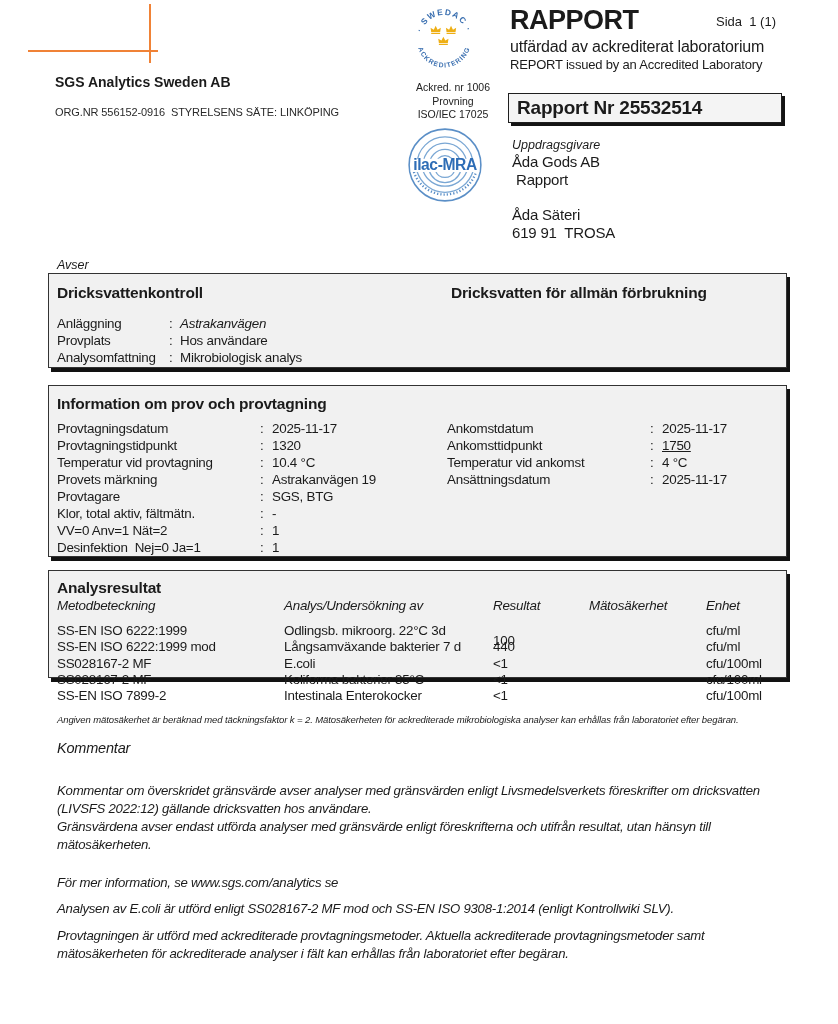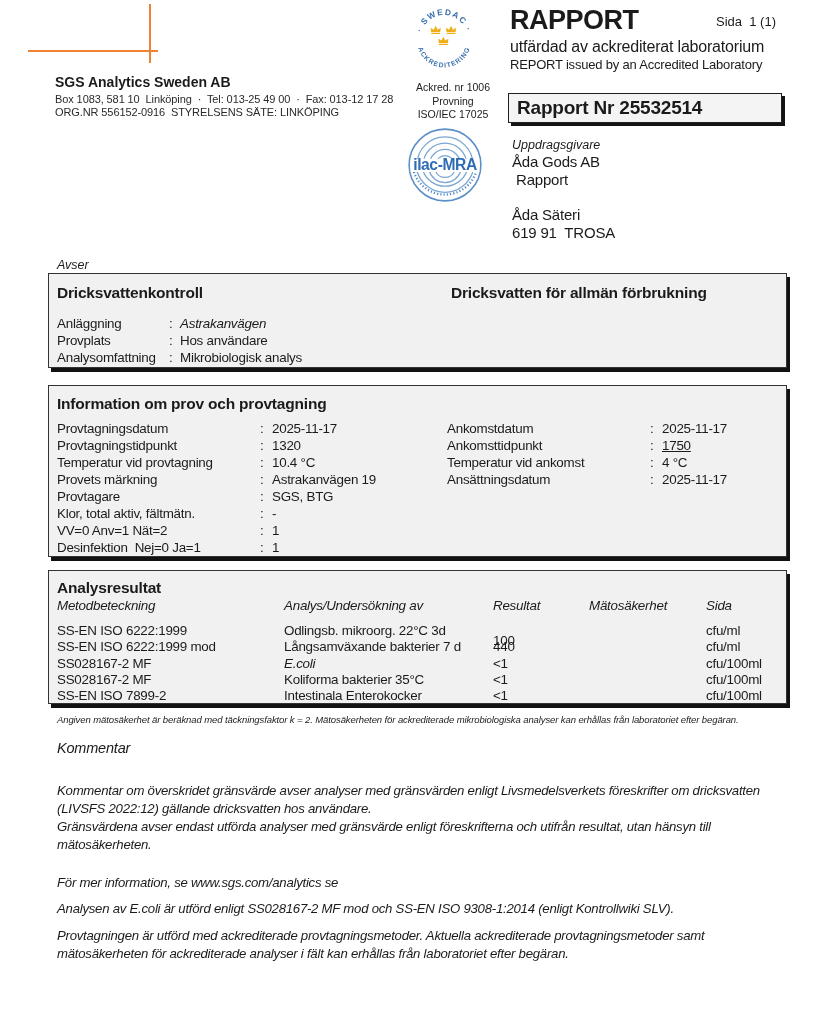--- a/index.html
+++ b/index.html
@@ -60,21 +60,20 @@
 <body>
 
 <div class="page">
 
   <div class="sgs-logo">
     <div class="sgs-hline"></div>
     <div class="sgs-vline"></div>
   </div>
 
   <div class="abs company">SGS Analytics Sweden AB</div>
-  <div class="abs addr" style="left:55px;top:93px;">Box 1083, 581 10  Linköping  ·  Tel: 013-25 49 00  ·  Fax: 013-12 17 28</div>
   <div class="abs addr" style="left:55px;top:106px;">ORG.NR 556152-0916  STYRELSENS SÄTE: LINKÖPING</div>
 
   <svg class="swedac-svg" width="64" height="64" viewBox="0 0 100 100">
     <defs>
       <path id="arcT" d="M14,50 A36,36 0 1 1 86,50"></path>
       <path id="arcB" d="M8,54 A41,41 0 0 0 92,54"></path>
       <path id="crownp" d="M2,11 L1,4 L6,7 L9,1 L12,7 L17,4 L16,11 Z M2,12 L16,12 L16,13.8 L2,13.8 Z"></path>
     </defs>
     <text fill="#3a6fb0" font-size="13" font-weight="700" letter-spacing="2.2" text-anchor="middle">
       <textPath href="#arcT" startOffset="50%">· SWEDAC ·</textPath>
@@ -186,43 +185,43 @@
 
     <span class="cell lblL" style="top:137px;">VV=0 Anv=1 Nät=2</span>
     <span class="cell colL" style="top:137px;">:</span>
     <span class="cell valL" style="top:137px;">1</span>
 
     <span class="cell lblL" style="top:154px;">Desinfektion  Nej=0 Ja=1</span>
     <span class="cell colL" style="top:154px;">:</span>
     <span class="cell valL" style="top:154px;">1</span>
   </div>
 
-  <div class="gbox" style="top:570px;height:134px;">
+  <div class="gbox" style="top:570px;height:108px;">
     <div class="bi" style="left:8px;top:8px;">Analysresultat</div>
 
     <span class="cell ital cM" style="top:27px;">Metodbeteckning</span>
     <span class="cell ital cA" style="top:27px;">Analys/Undersökning av</span>
     <span class="cell ital cR" style="top:27px;">Resultat</span>
     <span class="cell ital cU" style="top:27px;">Mätosäkerhet</span>
-    <span class="cell ital cE" style="top:27px;">Sida</span>
+    <span class="cell ital cE" style="top:27px;">Enhet</span>
 
     <span class="cell cM" style="top:52px;">SS-EN ISO 6222:1999</span>
     <span class="cell cA" style="top:52px;">Odlingsb. mikroorg. 22°C 3d</span>
     <span class="cell cR" style="top:52px;margin-top:10px;">100</span>
     <span class="cell cU" style="top:52px;"></span>
     <span class="cell cE" style="top:52px;">cfu/ml</span>
 
     <span class="cell cM" style="top:68px;">SS-EN ISO 6222:1999 mod</span>
     <span class="cell cA" style="top:68px;">Långsamväxande bakterier 7 d</span>
     <span class="cell cR" style="top:68px;">440</span>
     <span class="cell cU" style="top:68px;"></span>
     <span class="cell cE" style="top:68px;">cfu/ml</span>
 
     <span class="cell cM" style="top:85px;">SS028167-2 MF</span>
-    <span class="cell cA" style="top:85px;font-style:italic;">E.coli</span>
+    <span class="cell cA" style="top:85px;">E.coli</span>
     <span class="cell cR" style="top:85px;">&lt;1</span>
     <span class="cell cU" style="top:85px;"></span>
     <span class="cell cE" style="top:85px;">cfu/100ml</span>
 
     <span class="cell cM" style="top:101px;">SS028167-2 MF</span>
     <span class="cell cA" style="top:101px;">Koliforma bakterier 35°C</span>
     <span class="cell cR" style="top:101px;">&lt;1</span>
     <span class="cell cU" style="top:101px;"></span>
     <span class="cell cE" style="top:101px;">cfu/100ml</span>
 

